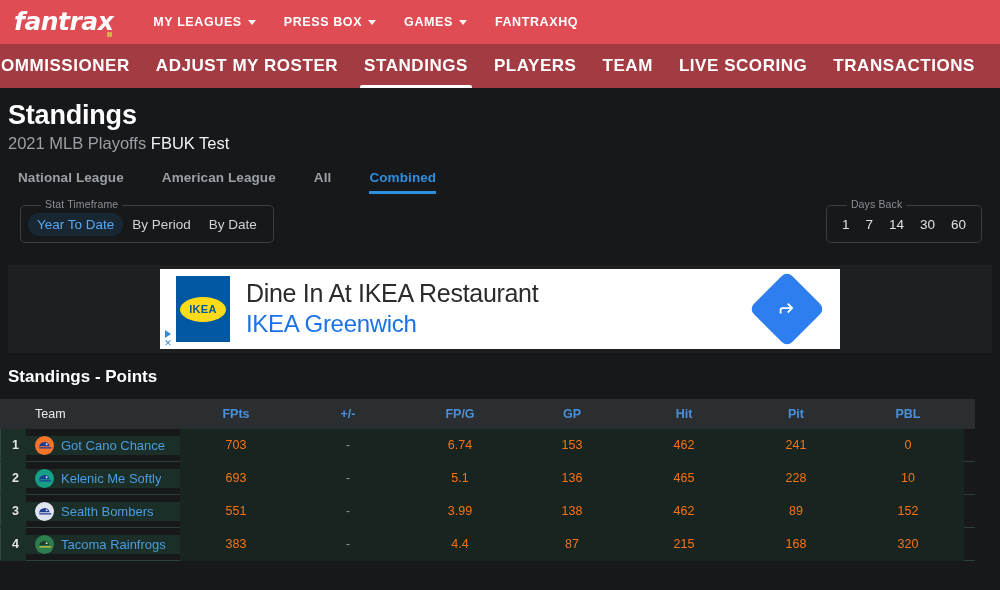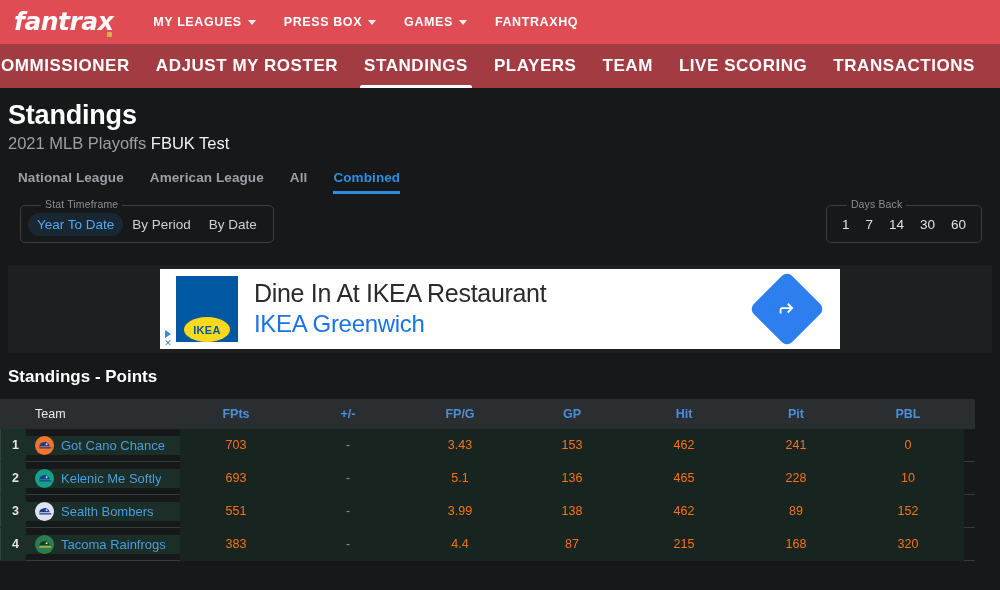--- a/index.html
+++ b/index.html
@@ -56,21 +56,21 @@
   
   .page-head{ padding:12px 0 0 8px; background:#16181a; }
   .page-title{
     font-size:27px; font-weight:bold; color:#ffffff; line-height:1.12;
     letter-spacing:-0.2px;
   }
   .page-sub{ font-size:16.5px; margin-top:4px; color:#9aa0a6; }
   .page-sub .white{ color:#f1f1f1; }
 
   
-  .tabs{ display:flex; align-items:flex-end; padding-left:8px; margin-top:13px; gap:0; }
+  .tabs{ display:flex; align-items:flex-end; padding-left:8px; margin-top:13px; gap:12px; }
   .tab{
     font-size:13.5px; font-weight:bold; color:#9aa0a6; padding:4px 16px 9px 10px;
     cursor:pointer; position:relative; white-space:nowrap; letter-spacing:0.1px;
   }
   .tab.active{ color:#2e8fe0; }
   .tab.active::after{
     content:""; position:absolute; left:10px; right:16px; bottom:0;
     height:3px; background:#2e8fe0;
   }
 
@@ -110,22 +110,22 @@
   .ad-marks{
     position:absolute; left:2px; bottom:2px; width:12px;
     display:flex; flex-direction:column; align-items:center; gap:1px;
   }
   .ad-tri{
     width:0;height:0;border-top:4px solid transparent;border-bottom:4px solid transparent;
     border-left:6px solid #3a8ad0;
   }
   .ad-x{ font-size:9px; color:#3a8ad0; line-height:8px; font-family:"Liberation Sans",sans-serif; }
   .ikea-logo{
-    width:62px; height:66px; background:#0058a3; margin-left:16px;
-    display:flex; align-items:flex-end; justify-content:center; flex:none;
+    width:54px; height:66px; background:#0058a3; margin-left:16px;
+    display:flex; align-items:center; justify-content:center; flex:none;
   }
   .ikea-oval{
     width:46px; height:25px; background:#ffda1a; border-radius:50%;
     display:flex; align-items:center; justify-content:center;
     font-size:11px; font-weight:bold; color:#0058a3; letter-spacing:0.3px;
     font-family:"Liberation Sans", sans-serif;
   }
   .ad-text{ margin-left:16px; flex:1; }
   .ad-line1{ font-size:25px; color:#2b2b2b; line-height:1.15; letter-spacing:-0.3px; }
   .ad-line2{ font-size:24px; color:#1a73e8; line-height:1.2; margin-top:2px; letter-spacing:-0.3px; }
@@ -297,21 +297,21 @@
           </span>
           <span class="td-team">Got Cano Chance</span>
         </div>
         <div class="c-stat statcell">
           <div class="cell-flex td-stat">703</div>
         </div>
         <div class="c-stat statcell">
           <div class="cell-flex td-stat td-dash">-</div>
         </div>
         <div class="c-stat statcell">
-          <div class="cell-flex td-stat">3.43</div>
+          <div class="cell-flex td-stat">6.74</div>
         </div>
         <div class="c-stat statcell">
           <div class="cell-flex td-stat">153</div>
         </div>
         <div class="c-stat statcell">
           <div class="cell-flex td-stat">462</div>
         </div>
         <div class="c-stat statcell">
           <div class="cell-flex td-stat">241</div>
         </div>

